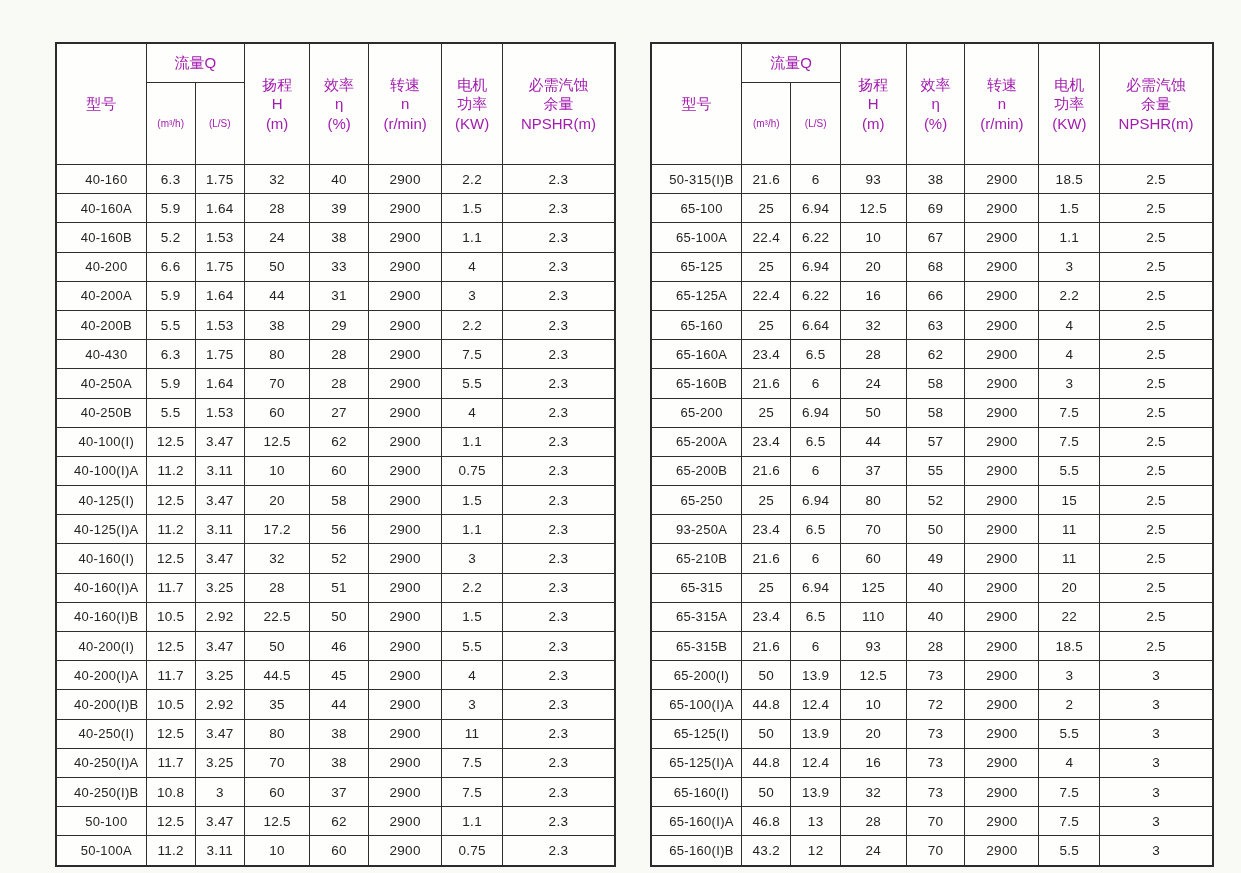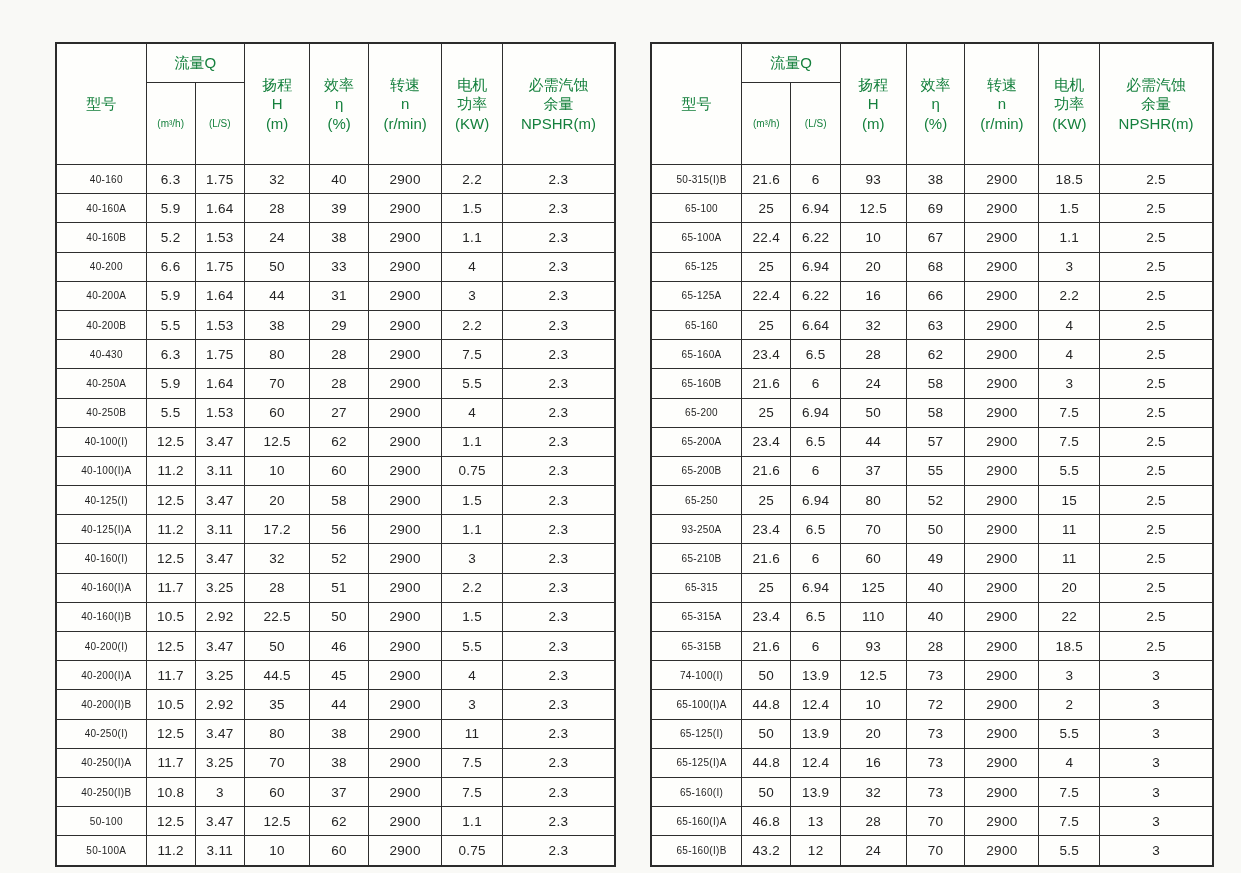--- a/index.html
+++ b/index.html
@@ -30,31 +30,31 @@
     text-align: center;
     vertical-align: middle;
     padding: 0 2px;
     overflow: hidden;
   }
   .spec-table thead th {
     font-weight: normal;
     font-size: 15px;
     line-height: 1.3;
     white-space: pre-line;
-    color: #15803d;
+    color: #a21caf;
   }
   .spec-table thead tr.flow-row th { height: 38px; }
   .spec-table thead tr.sub-row  th { height: 81px; font-size: 10px; }
   .spec-table tbody td {
     height: 28.2px;
     font-size: 13.5px;
     letter-spacing: 0.3px;
     color: #242424;
   }
-  .spec-table tbody td.model-cell { font-size: 10px; padding-left: 12px; }
+  .spec-table tbody td.model-cell { font-size: 13px; padding-left: 12px; }
 </style>
 </head>
 <body>
 
 <table class="spec-table" id="left-table">
   <colgroup>
     <col style="width:88px">
       <col style="width:48px">
       <col style="width:48px">
     <col style="width:64px">
@@ -533,21 +533,21 @@
         <td class="model-cell">65-315B</td>
         <td>21.6</td>
         <td>6</td>
         <td>93</td>
         <td>28</td>
         <td>2900</td>
         <td>18.5</td>
         <td>2.5</td>
       </tr>
       <tr>
-        <td class="model-cell">74-100(I)</td>
+        <td class="model-cell">65-200(I)</td>
         <td>50</td>
         <td>13.9</td>
         <td>12.5</td>
         <td>73</td>
         <td>2900</td>
         <td>3</td>
         <td>3</td>
       </tr>
       <tr>
         <td class="model-cell">65-100(I)A</td>

